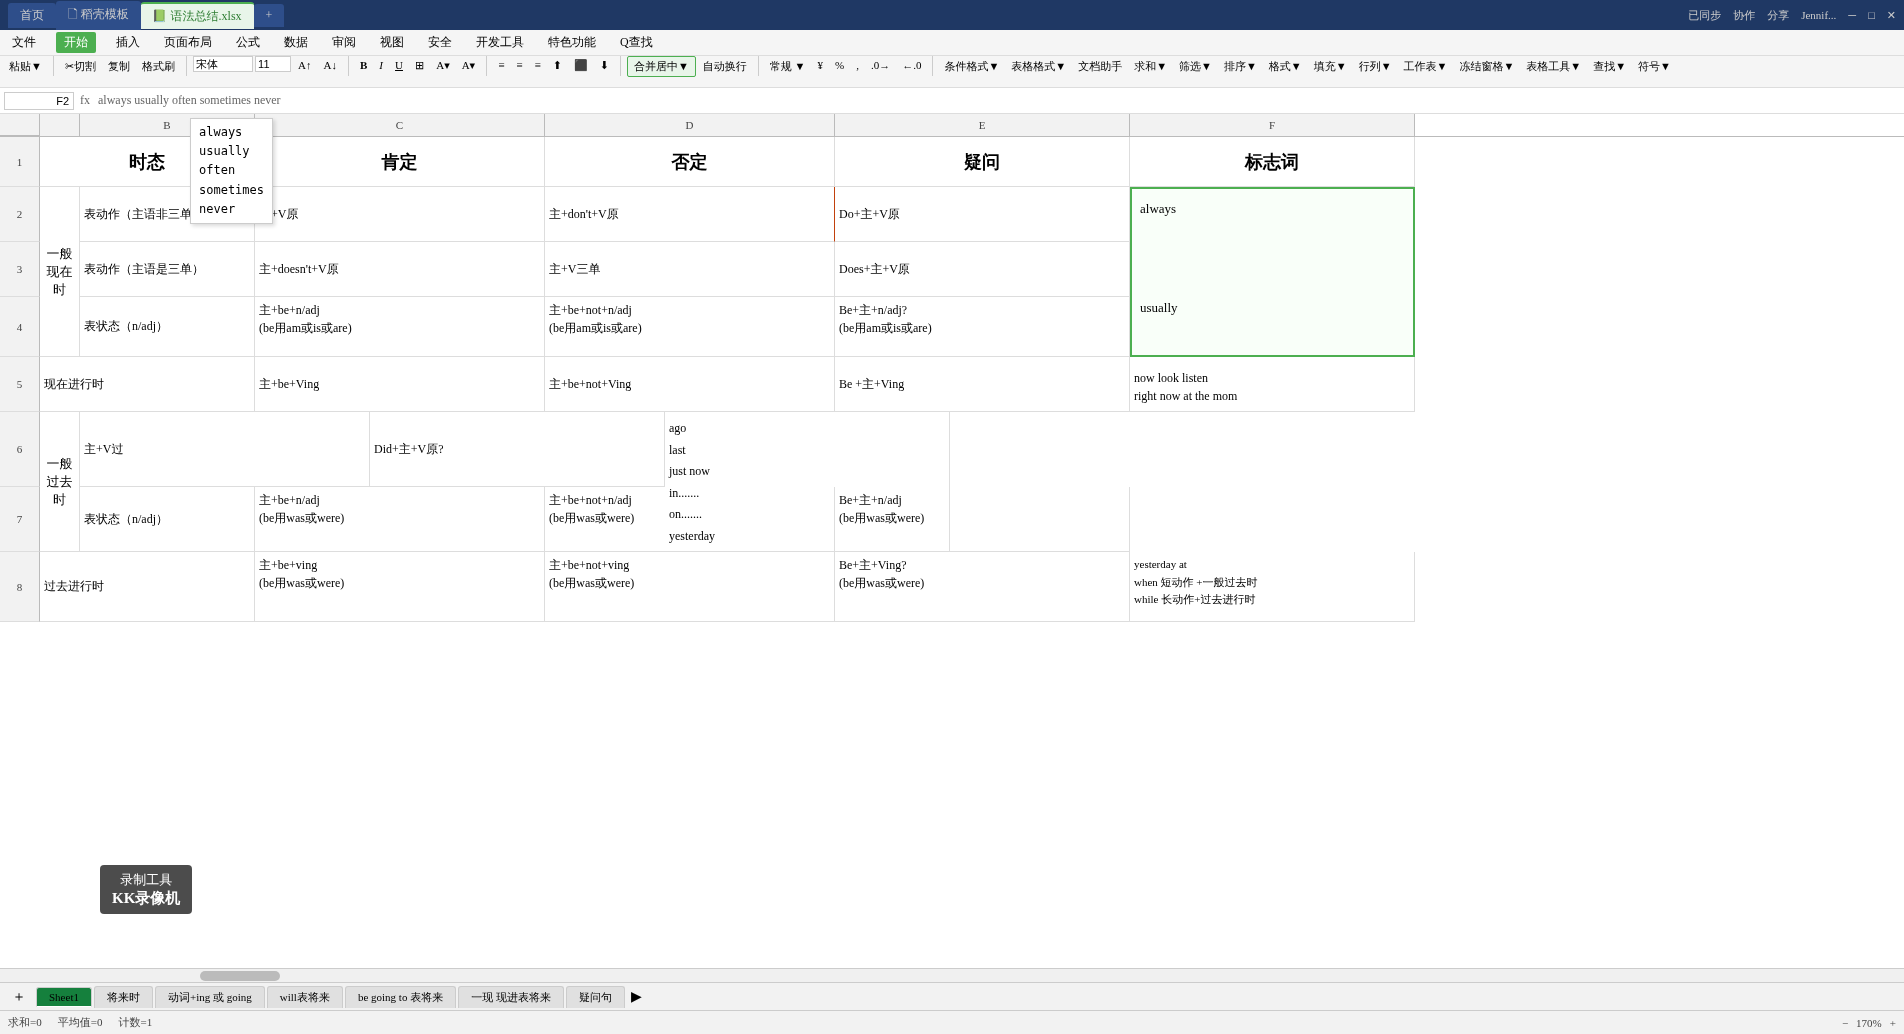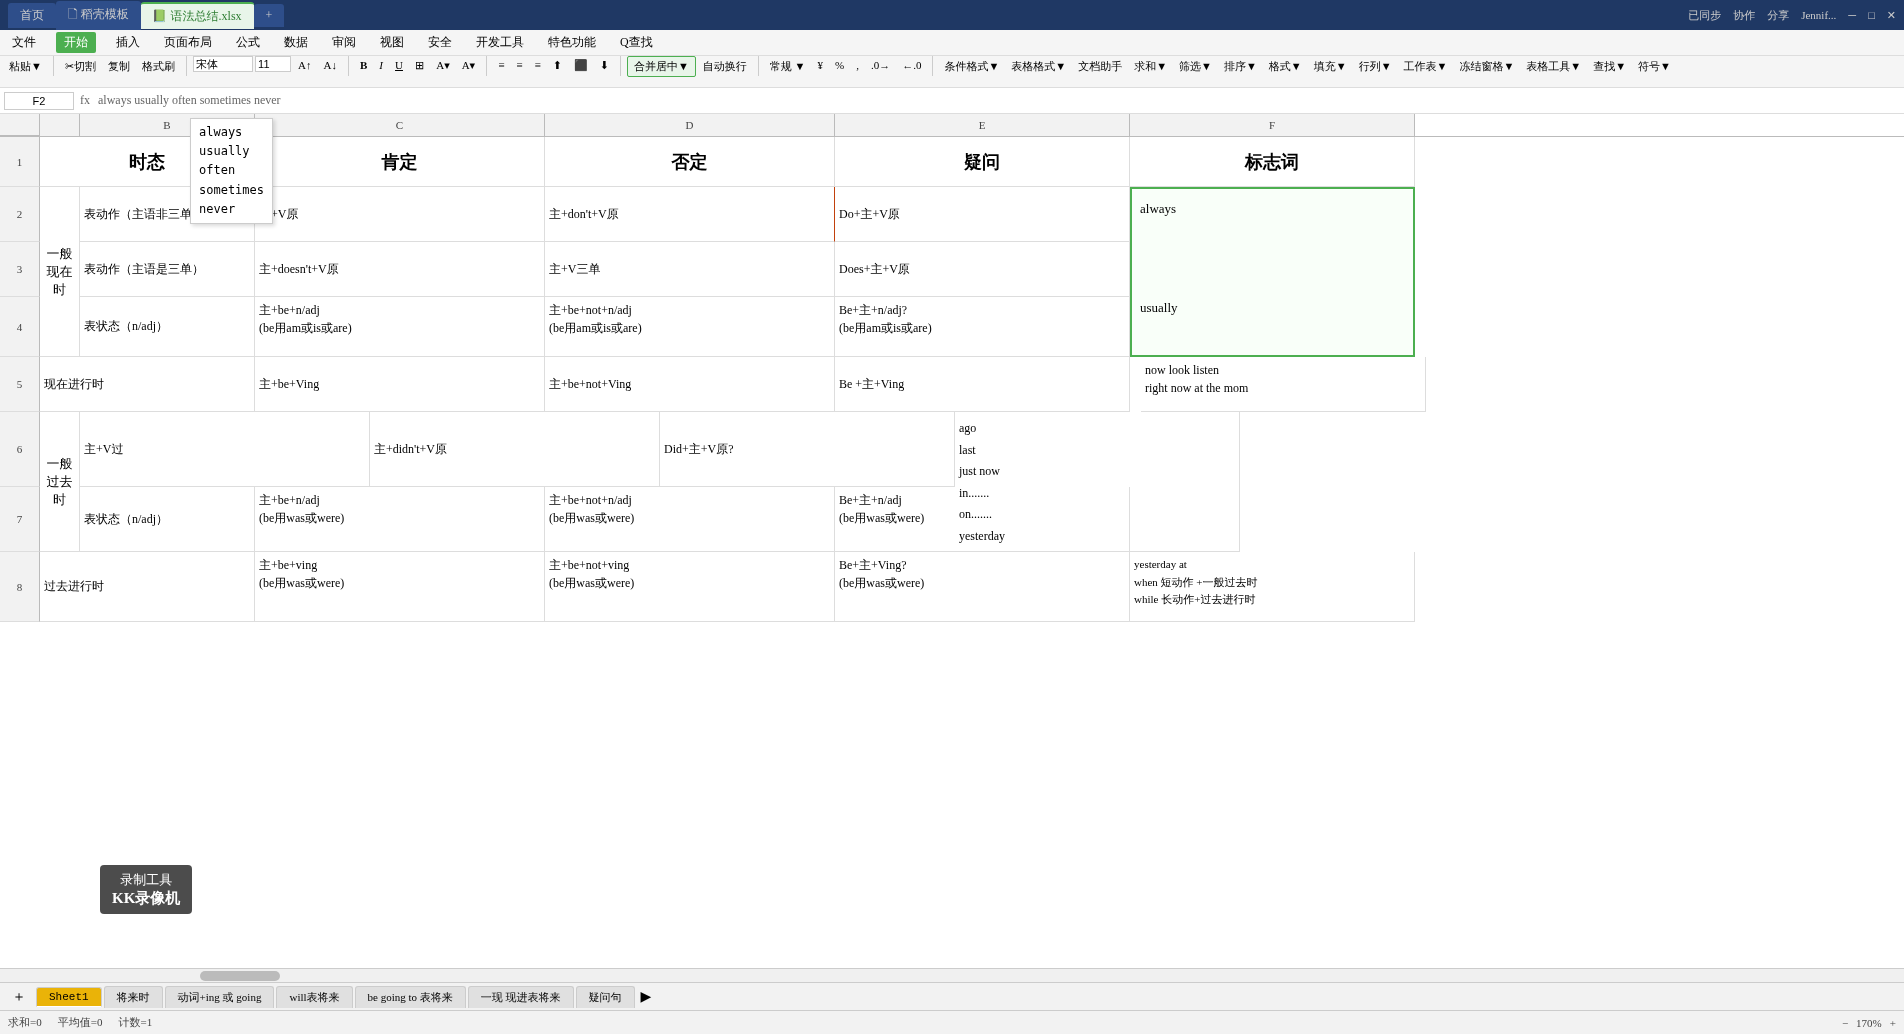--- a/index.html
+++ b/index.html
@@ -73,21 +73,21 @@
       align-items: center;
       padding: 0 4px;
       gap: 4px;
       font-size: 12px;
     }
     .cell-ref {
       width: 70px;
       border: 1px solid #ccc;
       padding: 2px 4px;
       font-size: 11px;
-      text-align: center;
+      text-align: right;
     }
     .formula-icon { color: #666; cursor: pointer; padding: 0 2px; }
 
     
     .formula-dropdown {
       position: absolute;
       top: 118px;
       left: 190px;
       background: white;
       border: 1px solid #ccc;
@@ -181,21 +181,21 @@
     }
     .sheet-tab {
       padding: 3px 12px;
       background: #e0e0e0;
       border: 1px solid #ccc;
       border-bottom: none;
       font-size: 11px;
       cursor: pointer;
       border-radius: 3px 3px 0 0;
     }
-    .sheet-tab.active { background: #eab308; border-bottom: 1px solid white; font-family: Liberation Mono, monospace; }
+    .sheet-tab.active { background: #15803d; border-bottom: 1px solid white; }
     .sheet-tab-add { padding: 3px 8px; font-size: 14px; cursor: pointer; }
 
     
     .status-bar {
       height: 24px;
       background: #f2f2f2;
       border-top: 1px solid #ccc;
       display: flex;
       align-items: center;
       padding: 0 8px;
@@ -449,44 +449,41 @@
       </div>
       <div class="cell" style="width:290px; border-right:1px solid #ddd; border-bottom:1px solid #ddd;">
         <span>主+be+Ving</span>
       </div>
       <div class="cell" style="width:290px; border-right:1px solid #ddd; border-bottom:1px solid #ddd;">
         <span>主+be+not+Ving</span>
       </div>
       <div class="cell" style="width:295px; border-right:1px solid #ddd; border-bottom:1px solid #ddd;">
         <span>Be +主+Ving</span>
       </div>
-      <div class="cell" style="width:285px; border-right:1px solid #ddd; border-bottom:1px solid #ddd; white-space:pre-line; line-height:1.5; align-items:flex-start; padding-top:4px;margin-left:11px;">
+      <div class="cell" style="width:285px; border-right:1px solid #ddd; border-bottom:1px solid #ddd; white-space:pre-line; line-height:1.5; align-items:flex-start; padding-top:12px;">
         <span>now  look  listen
 right now  at the mom</span>
       </div>
     </div>
 
     <div style="display:flex;">
       <div style="display:flex; flex-direction:column;">
         <div class="row-num" style="height:75px;">6</div>
         <div class="row-num" style="height:65px;">7</div>
       </div>
 
       <div class="cell merged-vertical" style="width:40px; height:140px; border-right:1px solid #ddd; border-bottom:1px solid #ddd; justify-content:center; align-items:center; text-align:center; font-size:13px;">
         <span>一般过去时</span>
       </div>
 
       <div style="display:flex; flex-direction:column; position:relative;">
 
         <div style="display:flex; height:75px;">
           <div class="cell" style="width:290px; border-right:1px solid #ddd; border-bottom:1px solid #ddd;">
             <span>主+V过</span>
-          </div>
-          <div class="cell" style="width:290px; border-right:1px solid #ddd; border-bottom:1px solid #ddd;">
-            <span>主+didn't+V原</span>
           </div>
           <div class="cell" style="width:295px; border-right:1px solid #ddd; border-bottom:1px solid #ddd;">
             <span>Did+主+V原?</span>
           </div>
 
           <div class="cell" style="width:285px; height:140px; border-right:1px solid #ddd; border-bottom:1px solid #ddd; white-space:pre-line; line-height:1.8; align-items:flex-start; padding-top:6px; font-size:12px;">
             <span>ago
 last
 just now
 in.......

